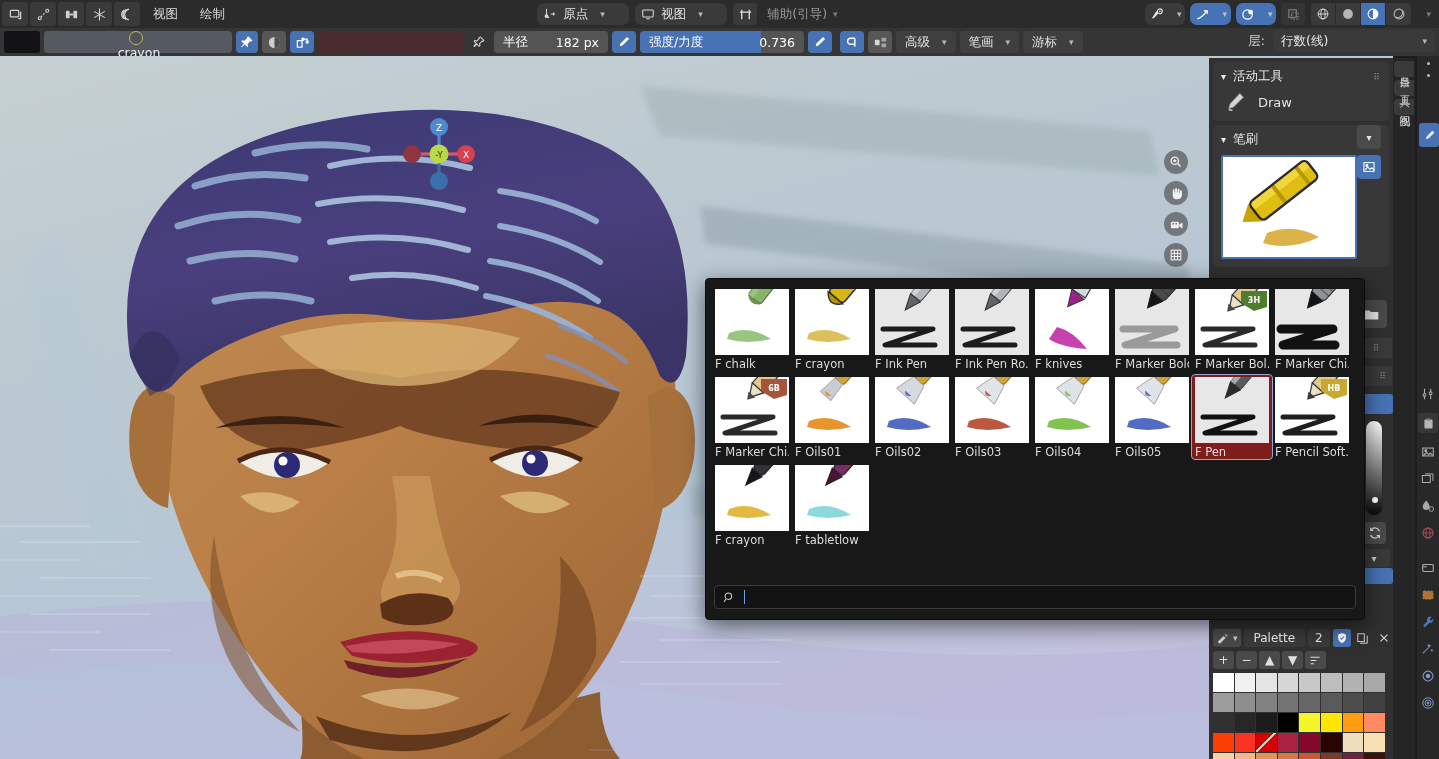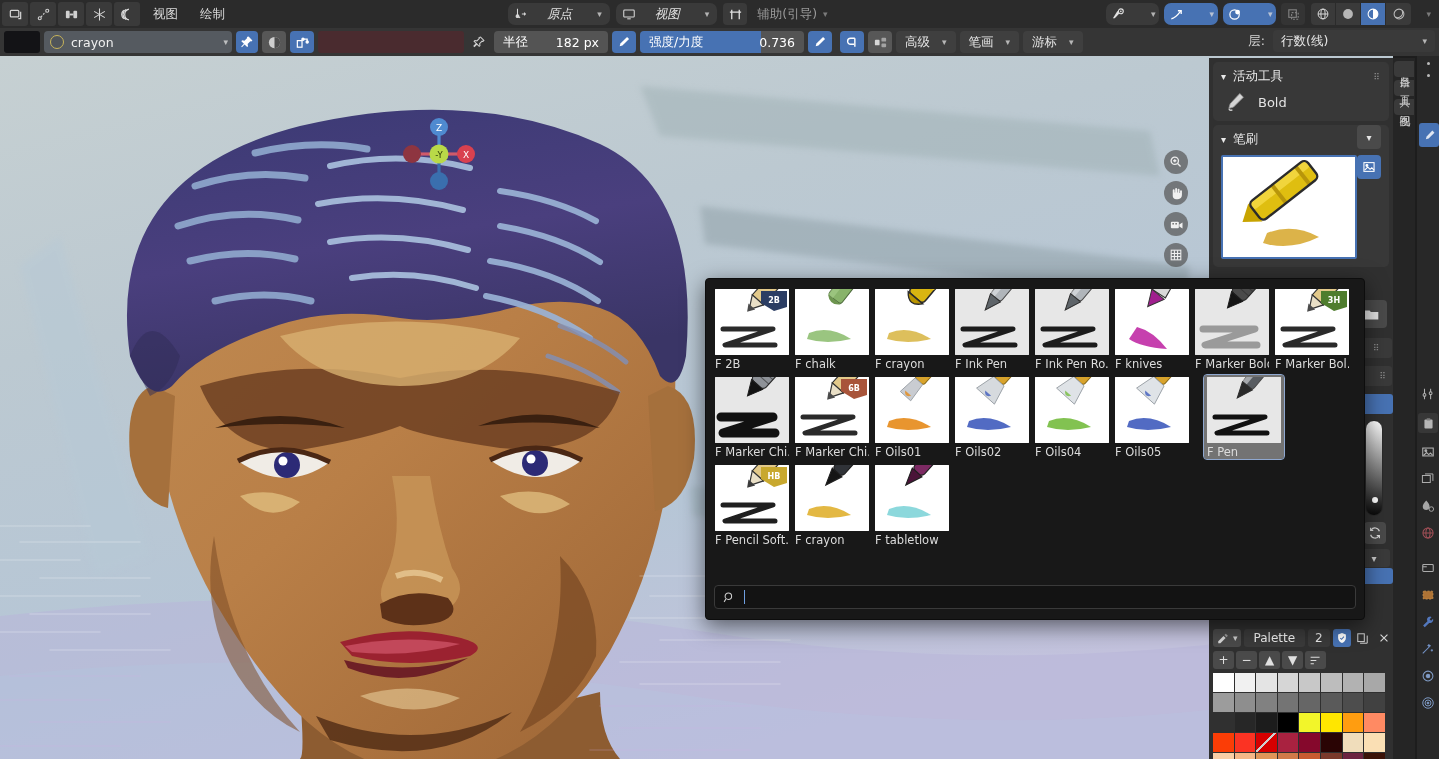--- a/index.html
+++ b/index.html
@@ -13,37 +13,37 @@
   #app{position:relative;width:1439px;height:759px;overflow:hidden;}
 
   
   .topbar{position:absolute;left:0;top:0;width:1439px;height:28px;background:#2b2b2b;
     display:flex;align-items:center;padding-left:2px;gap:0;}
   .tb-icon{width:26px;height:24px;display:flex;align-items:center;justify-content:center;
     border-radius:3px;background:#3a3a3a;margin-right:2px;color:#d0d0d0;}
   .tb-menu{padding:0 11px;height:24px;display:flex;align-items:center;color:#dcdcdc;font-size:12.5px;border-radius:3px;}
   .tb-spacer{flex:1;}
   .tb-sel{height:22px;background:#3a3a3a;border-radius:7px;display:flex;align-items:center;
-    gap:19px;padding:0 8px 0 6px;color:#e2e2e2;margin-right:6px;font-style:italic;}
+    gap:6px;padding:0 8px 0 6px;color:#e2e2e2;margin-right:6px;}
   .tb-sel .lbl{font-size:12.5px;}
   .chev{opacity:.72;font-size:9px;margin-left:6px;}
   .tb-tgl{height:22px;min-width:24px;display:flex;align-items:center;justify-content:center;border-radius:4px;background:#3a3a3a;color:#ddd;}
   .tb-tgl.off{background:#3a3a3a;}
   .tb-ghost{height:22px;display:flex;align-items:center;padding:0 6px;color:#9a9a9a;font-size:12.5px;justify-content:flex-end;}
   .seg{display:flex;border-radius:4px;overflow:hidden;margin-right:3px;}
   .seg > div{width:25px;height:22px;display:flex;align-items:center;justify-content:center;background:#3a3a3a;border-right:1px solid #2b2b2b;}
   .seg > div.on{background:#4772b3;}
   .seg > div:last-child{border-right:none;}
 
   
   .toolhdr{position:absolute;left:0;top:28px;width:1439px;height:28px;background:rgba(58,58,58,.82);
     display:flex;align-items:center;gap:4px;padding:0 4px;}
   .swatch-dark{width:36px;height:22px;background:#131316;border-radius:3px;}
   .brushsel{display:flex;align-items:center;height:22px;background:#555a60;border-radius:4px;
-    min-width:188px;padding:0 4px 0 6px;position:relative;}
+    min-width:188px;padding:0 4px 0 6px;position:relative;flex-direction:column;}
   .brushsel .circ{width:14px;height:14px;border-radius:50%;border:1.5px solid #c8b45a;margin-right:7px;
     background:#4f545a;flex:0 0 auto;}
   .brushsel .nm{flex:1;color:#f0f0f0;font-size:12.5px;}
   .pin{width:22px;height:22px;border-radius:4px;display:flex;align-items:center;justify-content:center;}
   .pin.on{background:#4772b3;}
   .pin.off{background:transparent;}
   .colorwell{height:22px;width:146px;background:#4a2b2f;border-radius:3px;}
   .numfield{height:22px;border-radius:4px;background:#545454;display:flex;align-items:center;
     justify-content:space-between;padding:0 9px;color:#fff;font-size:12.5px;}
   .numfield .v{color:#fff;}
@@ -93,21 +93,21 @@
   .pi{width:16px;height:16px;display:flex;align-items:center;justify-content:center;opacity:.85;}
   .pdot{width:3px;height:3px;background:#bbb;border-radius:50%;}
   .penTab{position:absolute;left:1419px;top:123px;width:20px;height:24px;background:#4772b3;border-radius:3px;
     display:flex;align-items:center;justify-content:center;}
 
   
   .popup{position:absolute;left:705px;top:278px;width:660px;height:342px;background:#181818;
     border:1px solid #0d0d0d;border-radius:4px;padding:8px 0 0 0;box-shadow:0 6px 22px rgba(0,0,0,.55);}
   .grid{display:flex;flex-wrap:wrap;padding:0 6px;}
   .cell{width:80px;margin:0 0 4px 0;padding:2px 3px 0 3px;border-radius:3px;}
-  .cell.sel{background:#737373;outline:1px solid #8fa8d0;margin-left:12px;}
+  .cell.sel{background:#7f1d1d;outline:1px solid #8fa8d0;}
   .thumb{width:74px;height:66px;background:#fff;border-radius:1px;position:relative;overflow:hidden;}
   .thumb.grey{background:#e7e7e7;}
   .cname{font-size:11.5px;color:#dcdcdc;margin-top:2px;white-space:nowrap;overflow:hidden;}
   .searchrow{position:absolute;left:8px;right:8px;bottom:10px;height:24px;background:#131313;
     border:1px solid #3a3a3a;border-radius:4px;display:flex;align-items:center;padding:0 8px;gap:8px;}
   .caret{width:1px;height:14px;background:#6f9fe0;}
 
   
   .palpanel{position:absolute;left:1213px;top:628px;width:180px;height:131px;background:#303030;}
   .palhdr{display:flex;align-items:center;gap:3px;height:20px;}
@@ -543,21 +543,21 @@
     <h4>
       <span style="font-size:10px">▾</span>
       <span>活动工具</span>
       <span class="dots">⠿</span>
     </h4>
     <div class="toolrow">
       <svg width="22" height="22" viewBox="0 0 16 16">
         <path d="M11.5 1.9l2.6 2.6-7.2 7.2-3.4 1 1-3.4z" fill="#d5d5d5" stroke="#9a9a9a" stroke-width=".6"></path>
         <path d="M3.5 13.2q1.2 1.2 2.6.6" fill="none" stroke="#d5d5d5" stroke-width="1"></path>
       </svg>
-      <span class="nm">Bold</span>
+      <span class="nm">Draw</span>
     </div>
   </div>
 
   <div class="npsec" style="position:relative">
     <h4>
       <span style="font-size:10px">▾</span>
       <span>笔刷</span>
       <span class="dots">⠿</span>
     </h4>
     <div class="brushprev">
@@ -798,41 +798,20 @@
 <div class="popup">
   <div class="grid" id="brushGrid">
         <div class="cell">
           <div class="thumb"><svg width="74" height="66" viewBox="0 0 74 66">
     <defs>
                 <filter id="fb">
                   <feGaussianBlur stdDeviation="2.2"></feGaussianBlur>
                 </filter>
               </defs>
     <rect width="74" height="66" fill="#ffffff"></rect>
-    <path d="M8 40 L58 40 L10 56 L60 56" fill="none" stroke="#2a2a2a" stroke-width="5" stroke-linecap="round" stroke-linejoin="round"></path>
-              <g transform="rotate(42 38 20)">
-      <rect x="28" y="-20" width="15" height="30" fill="#e2c98a" stroke="#333" stroke-width="1.2"></rect>
-      <path d="M28 10 h15 l-7.5 13 z" fill="#e9dfc6" stroke="#333" stroke-width="1.2"></path>
-      <path d="M31 19 l4.5 7 l4.5 -7 z" fill="#4a4a4a"></path>
-              </g>
-              <g>
-                <path d="M46 2 h26 v16 l-13 4 -13 -8z" fill="#2b3d63"></path>
-      <text x="59" y="14" font-size="8" fill="#fff" text-anchor="middle" font-family="DejaVu Sans" font-weight="bold">2B</text>
-              </g>
-            </svg></div>
-          <div class="cname">F 2B</div>
-        </div>
-        <div class="cell">
-          <div class="thumb"><svg width="74" height="66" viewBox="0 0 74 66">
-    <defs>
-                <filter id="fb">
-                  <feGaussianBlur stdDeviation="2.2"></feGaussianBlur>
-                </filter>
-              </defs>
-    <rect width="74" height="66" fill="#ffffff"></rect>
     <path d="M14 44 q20 -8 42 6 q-24 6 -44 0 z" fill="#8fbf72" opacity=".9"></path>
               <g transform="rotate(38 36 18)">
       <rect x="26" y="-16" width="16" height="26" rx="3" fill="#88b36a" stroke="#4d6b3b" stroke-width="1.1"></rect>
       <rect x="26" y="-16" width="6" height="26" fill="#a8cf8c" opacity=".6"></rect>
       <path d="M26 10 q8 8 16 0 z" fill="#6d954f"></path>
               </g>
             </svg></div>
           <div class="cname">F chalk</div>
         </div>
         <div class="cell">
@@ -1004,20 +983,37 @@
               </defs>
     <rect width="74" height="66" fill="#ffffff"></rect>
     <path d="M14 44 q20 -8 42 6 q-24 6 -44 0 z" fill="#3f5bbd" opacity=".9"></path>
               <g transform="rotate(42 36 16)">
       <rect x="28" y="-20" width="12" height="22" rx="3" fill="#d8a32c" stroke="#8a6a16" stroke-width="1"></rect>
       <path d="M27 2 h14 l5 20 h-24 z" fill="#d6dade" stroke="#9aa0a6" stroke-width=".9"></path>
       <path d="M30 18 q4 6 8 0" fill="#3f5bbd" opacity=".8"></path>
               </g>
             </svg></div>
           <div class="cname">F Oils02</div>
+        </div>
+        <div class="cell">
+          <div class="thumb"><svg width="74" height="66" viewBox="0 0 74 66">
+    <defs>
+                <filter id="fb">
+                  <feGaussianBlur stdDeviation="2.2"></feGaussianBlur>
+                </filter>
+              </defs>
+    <rect width="74" height="66" fill="#ffffff"></rect>
+    <path d="M14 44 q20 -8 42 6 q-24 6 -44 0 z" fill="#b5462c" opacity=".9"></path>
+              <g transform="rotate(42 36 16)">
+      <rect x="28" y="-20" width="12" height="22" rx="3" fill="#d8a32c" stroke="#8a6a16" stroke-width="1"></rect>
+      <path d="M27 2 h14 l5 20 h-24 z" fill="#e0e4e8" stroke="#9aa0a6" stroke-width=".9"></path>
+      <path d="M30 18 q4 6 8 0" fill="#b5462c" opacity=".8"></path>
+              </g>
+            </svg></div>
+          <div class="cname">F Oils03</div>
         </div>
         <div class="cell">
           <div class="thumb"><svg width="74" height="66" viewBox="0 0 74 66">
     <defs>
                 <filter id="fb">
                   <feGaussianBlur stdDeviation="2.2"></feGaussianBlur>
                 </filter>
               </defs>
     <rect width="74" height="66" fill="#ffffff"></rect>
     <path d="M14 44 q20 -8 42 6 q-24 6 -44 0 z" fill="#74bb3e" opacity=".9"></path>

